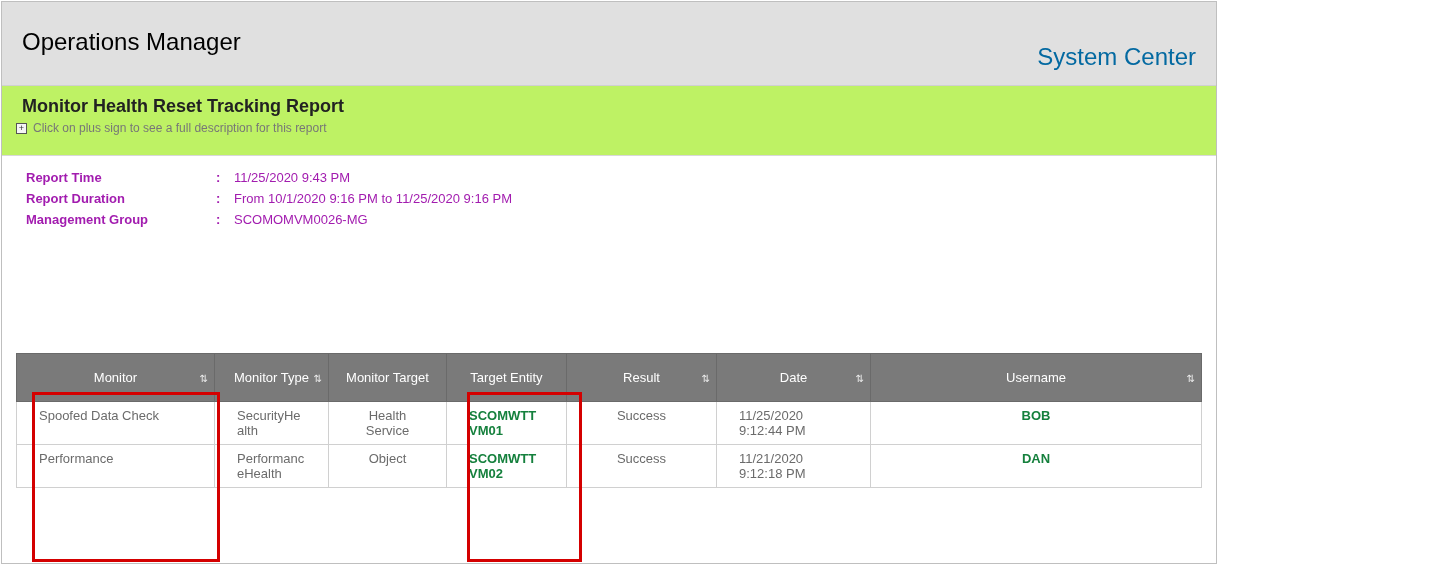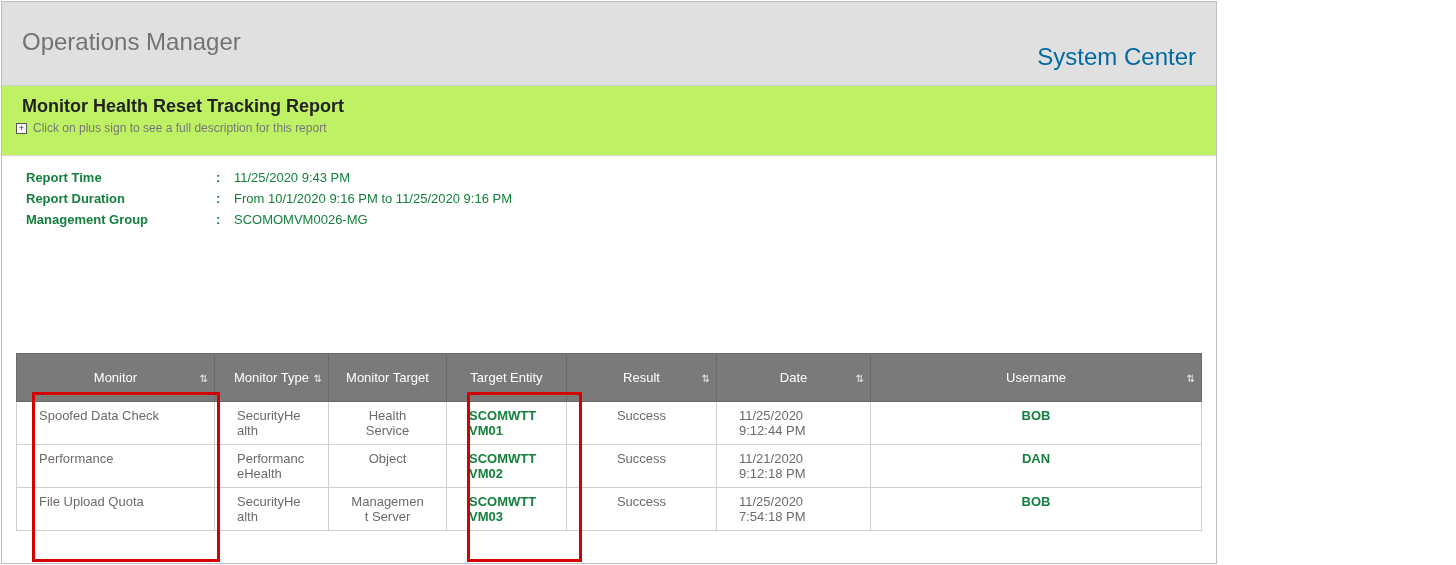--- a/index.html
+++ b/index.html
@@ -20,21 +20,21 @@
     position: relative;
   }
   .header-bar {
     background: #e0e0e0;
     border-bottom: 1px solid #d0d0d0;
     padding: 10px 20px 14px 20px;
     display: flex;
     justify-content: space-between;
     align-items: center;
   }
-  .app-title { font-size: 24px; font-weight: 400; color: #737373; }
+  .app-title { font-size: 24px; font-weight: 400; color: #000000; }
   .brand     { font-size: 24px; font-weight: 400; color: #0369a1; margin-top: 31px; }
   .subheader {
     background: #bef264;
     padding: 10px 14px 20px 14px;
     border-bottom: 1px solid #d8d8d8;
   }
   .report-title {
     font-size: 18px;
     font-weight: 700;
     color: #222;
@@ -52,21 +52,21 @@
     width: 11px; height: 11px;
     border: 1px solid #555;
     display:flex; align-items:center; justify-content:center;
     font-size: 9px; line-height: 9px;
     color:#333; background:#f5f5f5;
     cursor:pointer;
   }
   .meta {
     padding: 14px 24px 0 24px;
     font-size: 13px;
-    color: #15803d;
+    color: #a21caf;
   }
   .meta-row { display:flex; margin-bottom: 6px; font-weight:600;}
   .meta-label { width: 190px; font-weight:600;}
   .meta-colon { width: 18px; font-weight:600;}
   .meta-value { font-weight:400;text-align:center;}
   .spacer { height: 120px; }
 
   .grid-wrap { padding: 0 14px; }
   table.grid {
     width: 100%;
@@ -177,29 +177,20 @@
         </tr>
         <tr>
           <td>Performance</td>
           <td>PerformanceHealth</td>
           <td class="center">Object</td>
           <td class="bold">SCOMWTTVM02</td>
           <td class="center">Success</td>
           <td>11/21/2020 9:12:18 PM</td>
           <td class="center bold">DAN</td>
         </tr>
-        <tr>
-          <td>File Upload Quota</td>
-          <td>SecurityHealth</td>
-          <td class="center">Management Server</td>
-          <td class="bold">SCOMWTTVM03</td>
-          <td class="center">Success</td>
-          <td>11/25/2020 7:54:18 PM</td>
-          <td class="center bold">BOB</td>
-        </tr>
       </tbody>
     </table>
   </div>
 
   <div class="hl" style="left:30px;  top:390px; width:188px; height:170px;"></div>
   <div class="hl" style="left:465px; top:390px; width:115px; height:170px;"></div>
 
 </div>
 
 </body></html>

